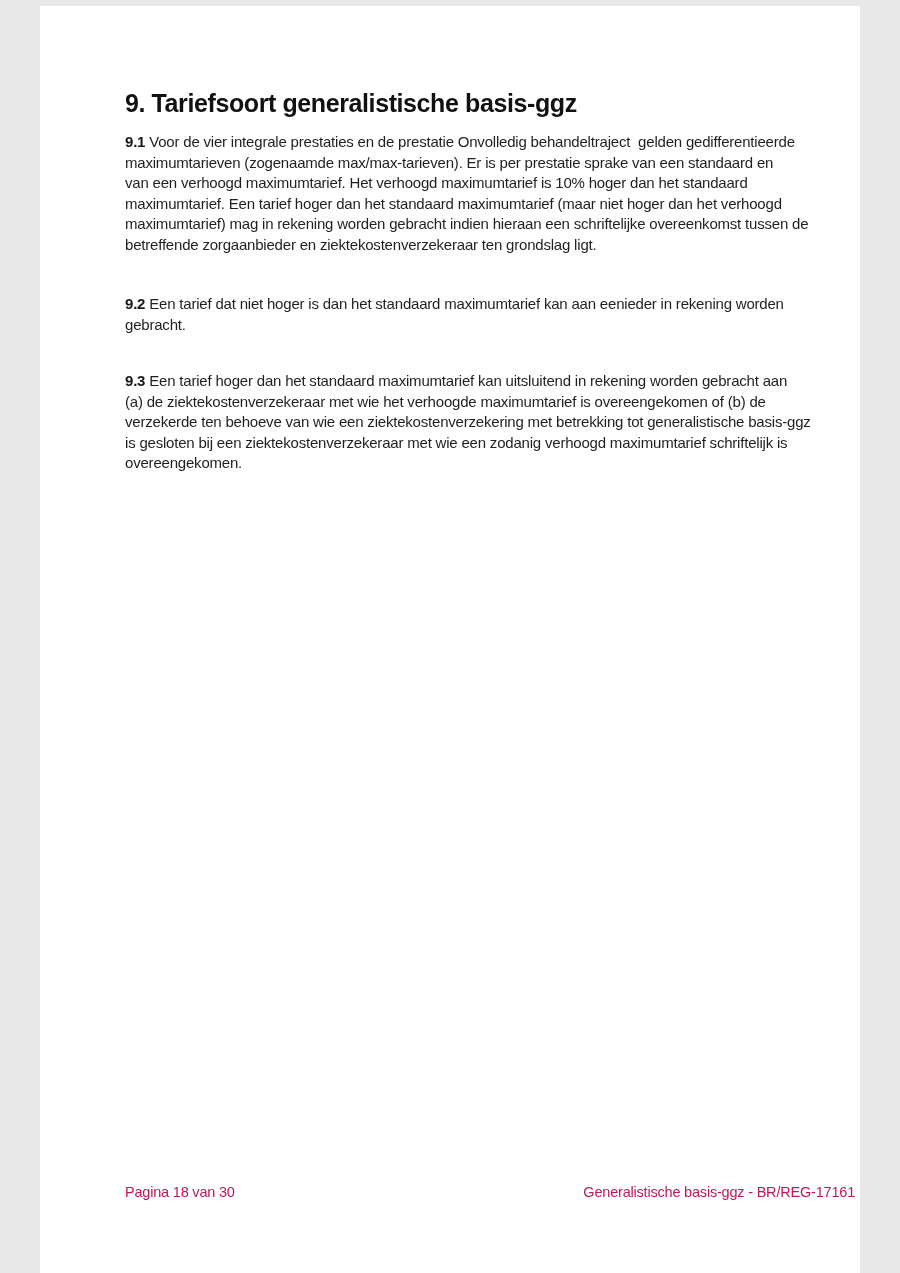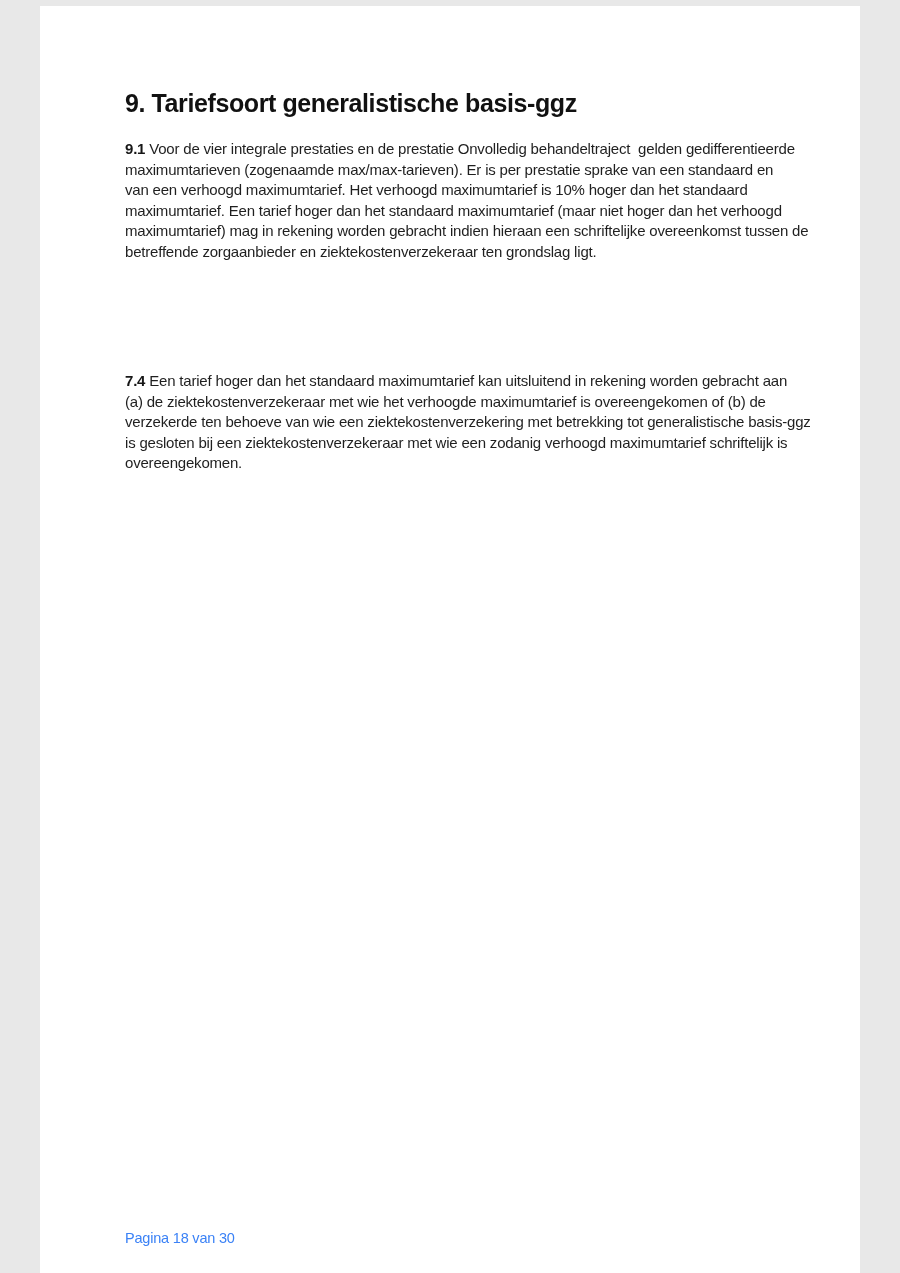--- a/index.html
+++ b/index.html
@@ -39,58 +39,61 @@
     letter-spacing: -0.2px;
     color: #1f1f1f;
   }
   .para .clause-num {
     font-weight: bold;
     color: #161616;
   }
   .para .clause-text {
     white-space: pre-wrap;
   }
-  .p1 { top: 133px; }
+  .p1 { top: 126px; }
   .p2 { top: 288px; }
   .p3 { top: 365px; }
   .p4 { top: 501px; }
   .closing { top: 579px; }
   .footer {
     position: absolute;
     left: 85px;
-    top: 1223px;
+    top: 1177px;
     width: 730px;
     display: flex;
     justify-content: space-between;
     font-size: 14.5px;
     line-height: 18px;
     letter-spacing: -0.2px;
-    color: #3b82f6;
+    color: #be185d;
   }
 </style>
 </head>
 <body>
 
 <div class="page">
 
   <h1 class="heading">9. Tariefsoort generalistische basis-ggz</h1>
 
   <p class="para p1"><b class="clause-num">9.1</b> <span class="clause-text">Voor de vier integrale prestaties en de prestatie Onvolledig behandeltraject  gelden gedifferentieerde
 maximumtarieven (zogenaamde max/max-tarieven). Er is per prestatie sprake van een standaard en
 van een verhoogd maximumtarief. Het verhoogd maximumtarief is 10% hoger dan het standaard
 maximumtarief. Een tarief hoger dan het standaard maximumtarief (maar niet hoger dan het verhoogd
 maximumtarief) mag in rekening worden gebracht indien hieraan een schriftelijke overeenkomst tussen de
 betreffende zorgaanbieder en ziektekostenverzekeraar ten grondslag ligt.</span></p>
 
+  <p class="para p2"><b class="clause-num">9.2</b> <span class="clause-text">Een tarief dat niet hoger is dan het standaard maximumtarief kan aan eenieder in rekening worden
+gebracht.</span></p>
 
-  <p class="para p3"><b class="clause-num">7.4</b> <span class="clause-text">Een tarief hoger dan het standaard maximumtarief kan uitsluitend in rekening worden gebracht aan
+  <p class="para p3"><b class="clause-num">9.3</b> <span class="clause-text">Een tarief hoger dan het standaard maximumtarief kan uitsluitend in rekening worden gebracht aan
 (a) de ziektekostenverzekeraar met wie het verhoogde maximumtarief is overeengekomen of (b) de
 verzekerde ten behoeve van wie een ziektekostenverzekering met betrekking tot generalistische basis-ggz
 is gesloten bij een ziektekostenverzekeraar met wie een zodanig verhoogd maximumtarief schriftelijk is
 overeengekomen.</span></p>
 
 
 
   <div class="footer">
     <span>Pagina 18 van 30</span>
+    <span>Generalistische basis-ggz - BR/REG-17161</span>
   </div>
 
 </div>
 
 </body></html>

